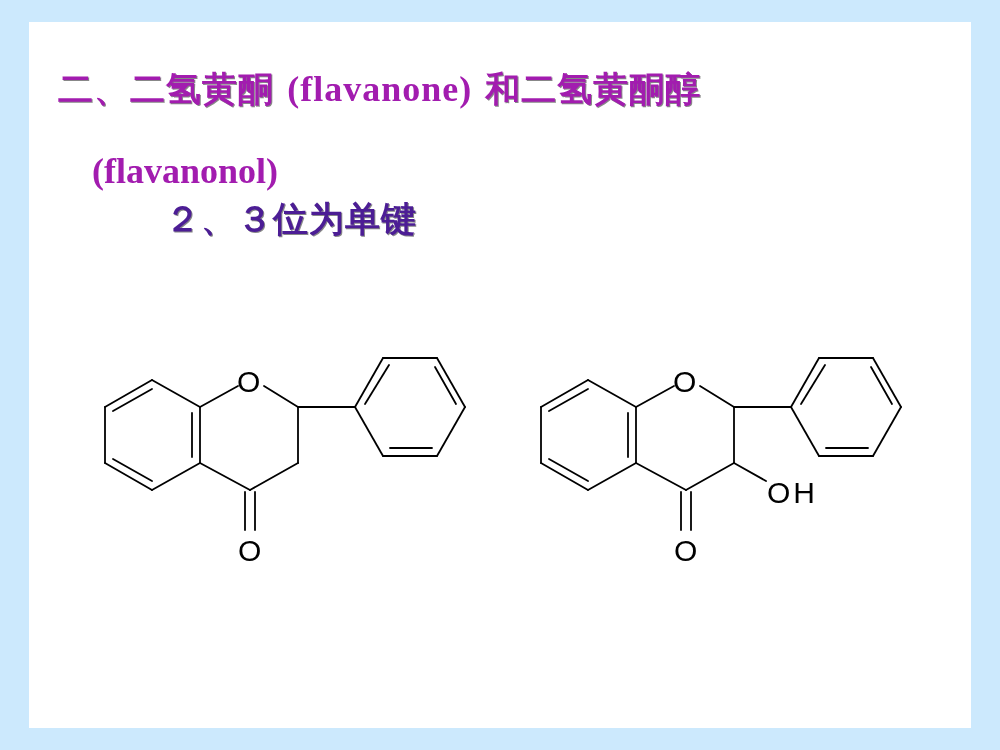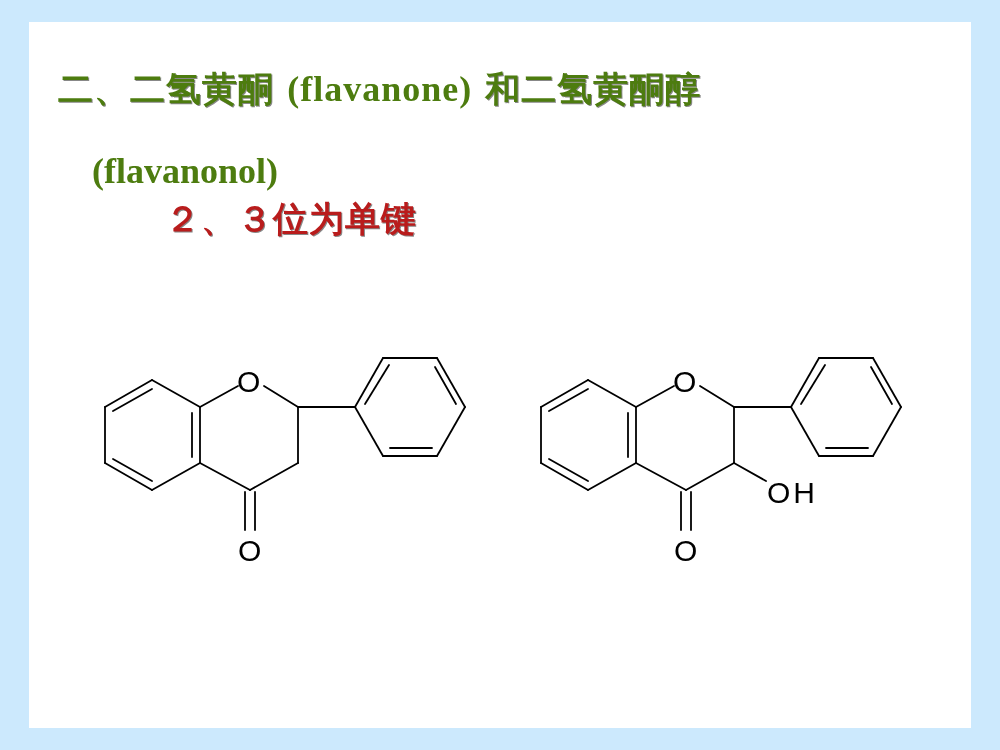--- a/index.html
+++ b/index.html
@@ -10,34 +10,34 @@
   }
   .slide {
     position: absolute; left: 29px; top: 22px;
     width: 942px; height: 706px;
     background: #ffffff;
   }
   .title-line {
     position: absolute;
     font-family: "DejaVu Serif", "Liberation Serif", serif;
     font-weight: bold;
-    color: #4d7c0f;
+    color: #a21caf;
     white-space: nowrap;
     text-shadow: 1px 1px 0 #888;
   }
   .title-1 { left: 58px; top: 66px; font-size: 35px; letter-spacing: 1px; }
   .title-1 .latin, .title-2 .latin {
     font-family: "Liberation Serif", "DejaVu Serif", serif;
     font-weight: bold; font-size: 36px; text-shadow: none;
   }
   .title-2 { left: 92px; top: 122px; font-size: 36px; margin-top: 27px; }
   .subtitle {
     position: absolute; left: 165px; top: 196px;
     font-family: "DejaVu Serif", "Liberation Serif", serif;
-    font-weight: bold; font-size: 35px; color: #b91c1c;
+    font-weight: bold; font-size: 35px; color: #4c1d95;
     text-shadow: 1px 1px 0 #888; white-space: nowrap; letter-spacing: 1px;
   }
   svg.mol { position: absolute; left: 0; top: 0; }
   svg.mol line { stroke: #000; stroke-width: 1.8; stroke-linecap: round; }
   svg.mol text {
     font-family: "Liberation Sans", "DejaVu Sans", sans-serif;
     font-size: 30px; fill: #000;
   }
 </style>
 </head>

